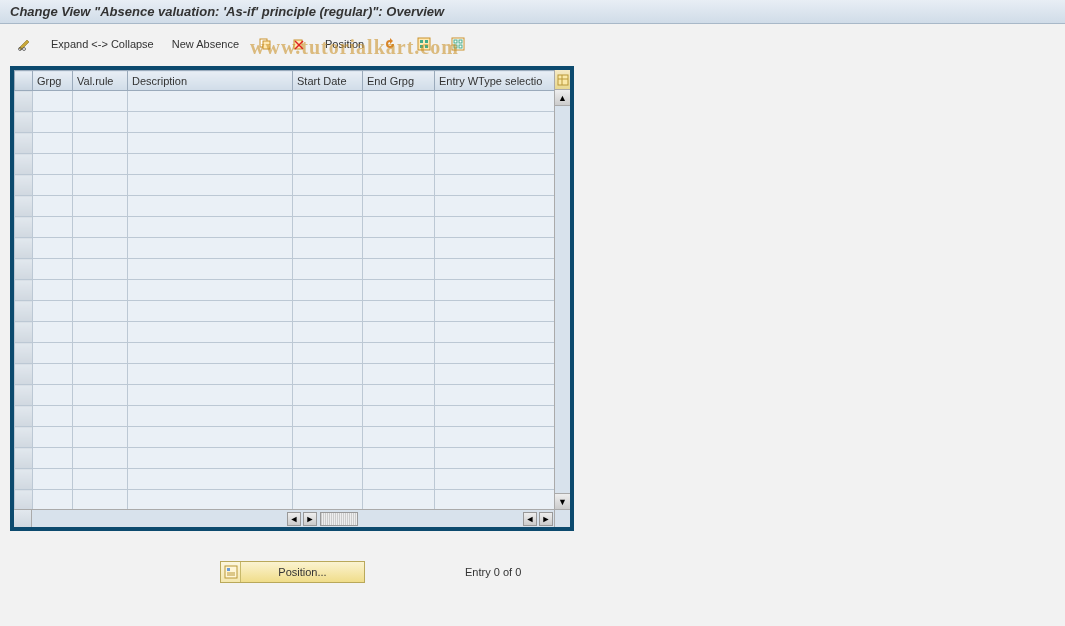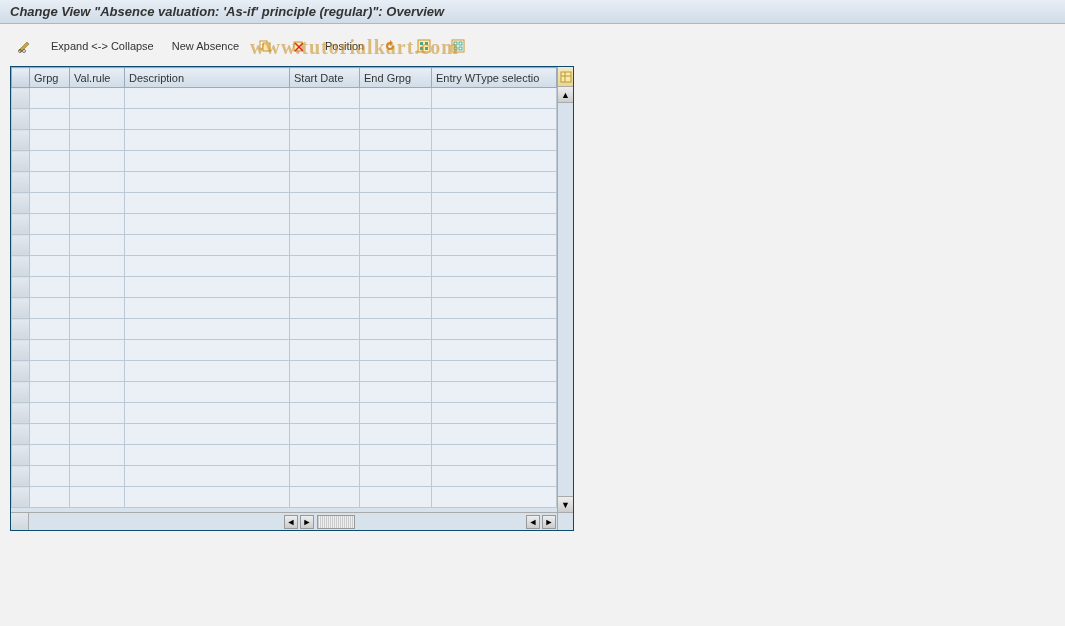--- a/index.html
+++ b/index.html
@@ -18,23 +18,23 @@
       padding: 4px 10px;
       font-weight: bold;
       font-style: italic;
       font-size: 13px;
       color: #333;
       display: flex;
       align-items: center;
     }
     .toolbar {
       height: 32px;
-      padding: 12px 10px;
-      display: flex;
-      align-items: flex-start;
+      padding: 2px 10px;
+      display: flex;
+      align-items: flex-end;
       gap: 4px;
       background: #f2f2f2;
     }
     .tb-btn {
       height: 20px;
       padding: 2px 6px;
       border: 1px solid transparent;
       display: inline-flex;
       align-items: center;
       gap: 3px;
@@ -48,21 +48,21 @@
       height: 16px;
       display: inline-flex;
       align-items: center;
       justify-content: center;
       font-size: 13px;
     }
     .content-area {
       padding: 10px 10px 0 10px;
     }
     .table-wrap {
-      border: 1px solid #0c4a6e;
+      border: 4px solid #0c4a6e;
       width: 564px;
       height: 465px;
       background: #d8e2ec;
       position: relative;
       display: flex;
       flex-direction: column;
     }
     .table-inner {
       flex: 1;
       display: flex;
@@ -494,13 +494,27 @@
       </div>
       <div class="spacer2"></div>
       <div class="hgroup right">
         <div class="harrow">◄</div>
         <div class="harrow">►</div>
       </div>
       <div class="corner"></div>
     </div>
   </div>
 
+  <div class="footer">
+    <div class="position-btn">
+      <span class="icon-slot">
+        <svg width="14" height="14">
+            <rect x="1" y="1" width="12" height="12" fill="#fff6d6" stroke="#b99838"></rect>
+            <rect x="3" y="3" width="3" height="3" fill="#6a9bd8"></rect>
+            <line x1="3" y1="8" x2="11" y2="8" stroke="#b99838"></line>
+            <line x1="3" y1="10" x2="11" y2="10" stroke="#b99838"></line>
+          </svg>
+      </span>
+      <span class="label">Position...</span>
+    </div>
+    <span class="entry-text">Entry 0 of 0</span>
+  </div>
 </div>
 
 </body></html>

